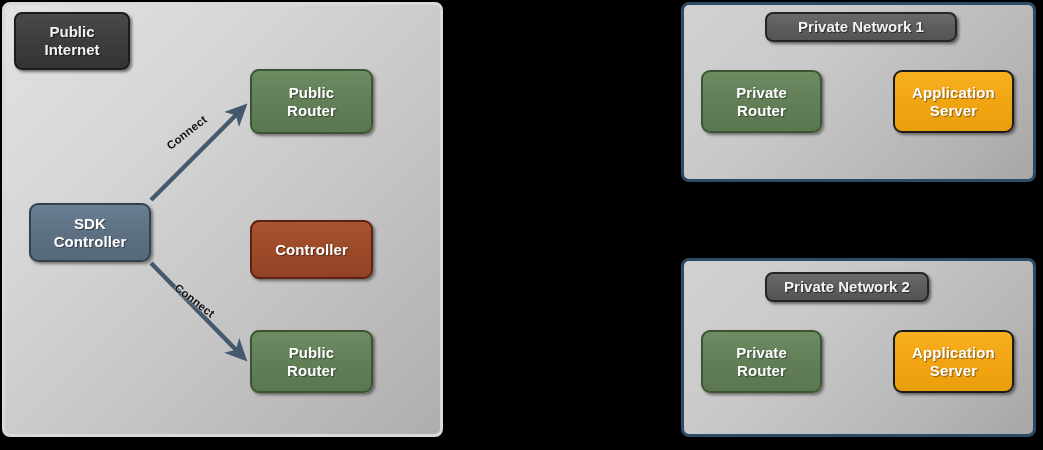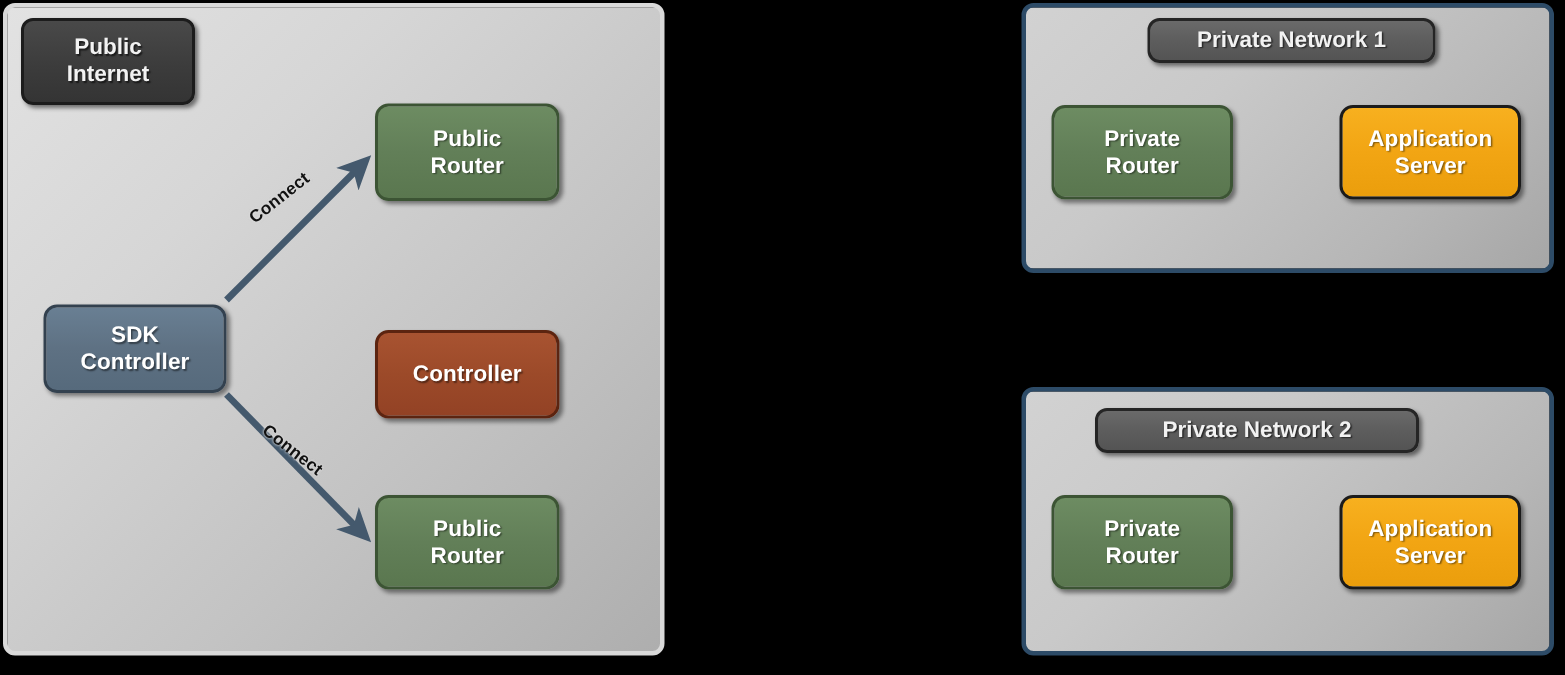--- a/index.html
+++ b/index.html
@@ -176,19 +176,19 @@
 <div class="chip chip-grey" style="left:765px; top:12px; width:192px; height:30px;">Private Network 1</div>
 
 <div class="node node-green" style="left:701px; top:70px; width:121px; height:63px;">Private
 Router</div>
 
 <div class="node node-orange" style="left:893px; top:70px; width:121px; height:63px;">Application
 Server</div>
 
 <div class="panel panel-private panel-private-2"></div>
 
-<div class="chip chip-grey" style="left:730px; top:272px; width:216px; height:30px;">Private Network 2</div>
+<div class="chip chip-grey" style="left:765px; top:272px; width:164px; height:30px;">Private Network 2</div>
 
 <div class="node node-green" style="left:701px; top:330px; width:121px; height:63px;">Private
 Router</div>
 
 <div class="node node-orange" style="left:893px; top:330px; width:121px; height:63px;">Application
 Server</div>
 
 </body></html>

